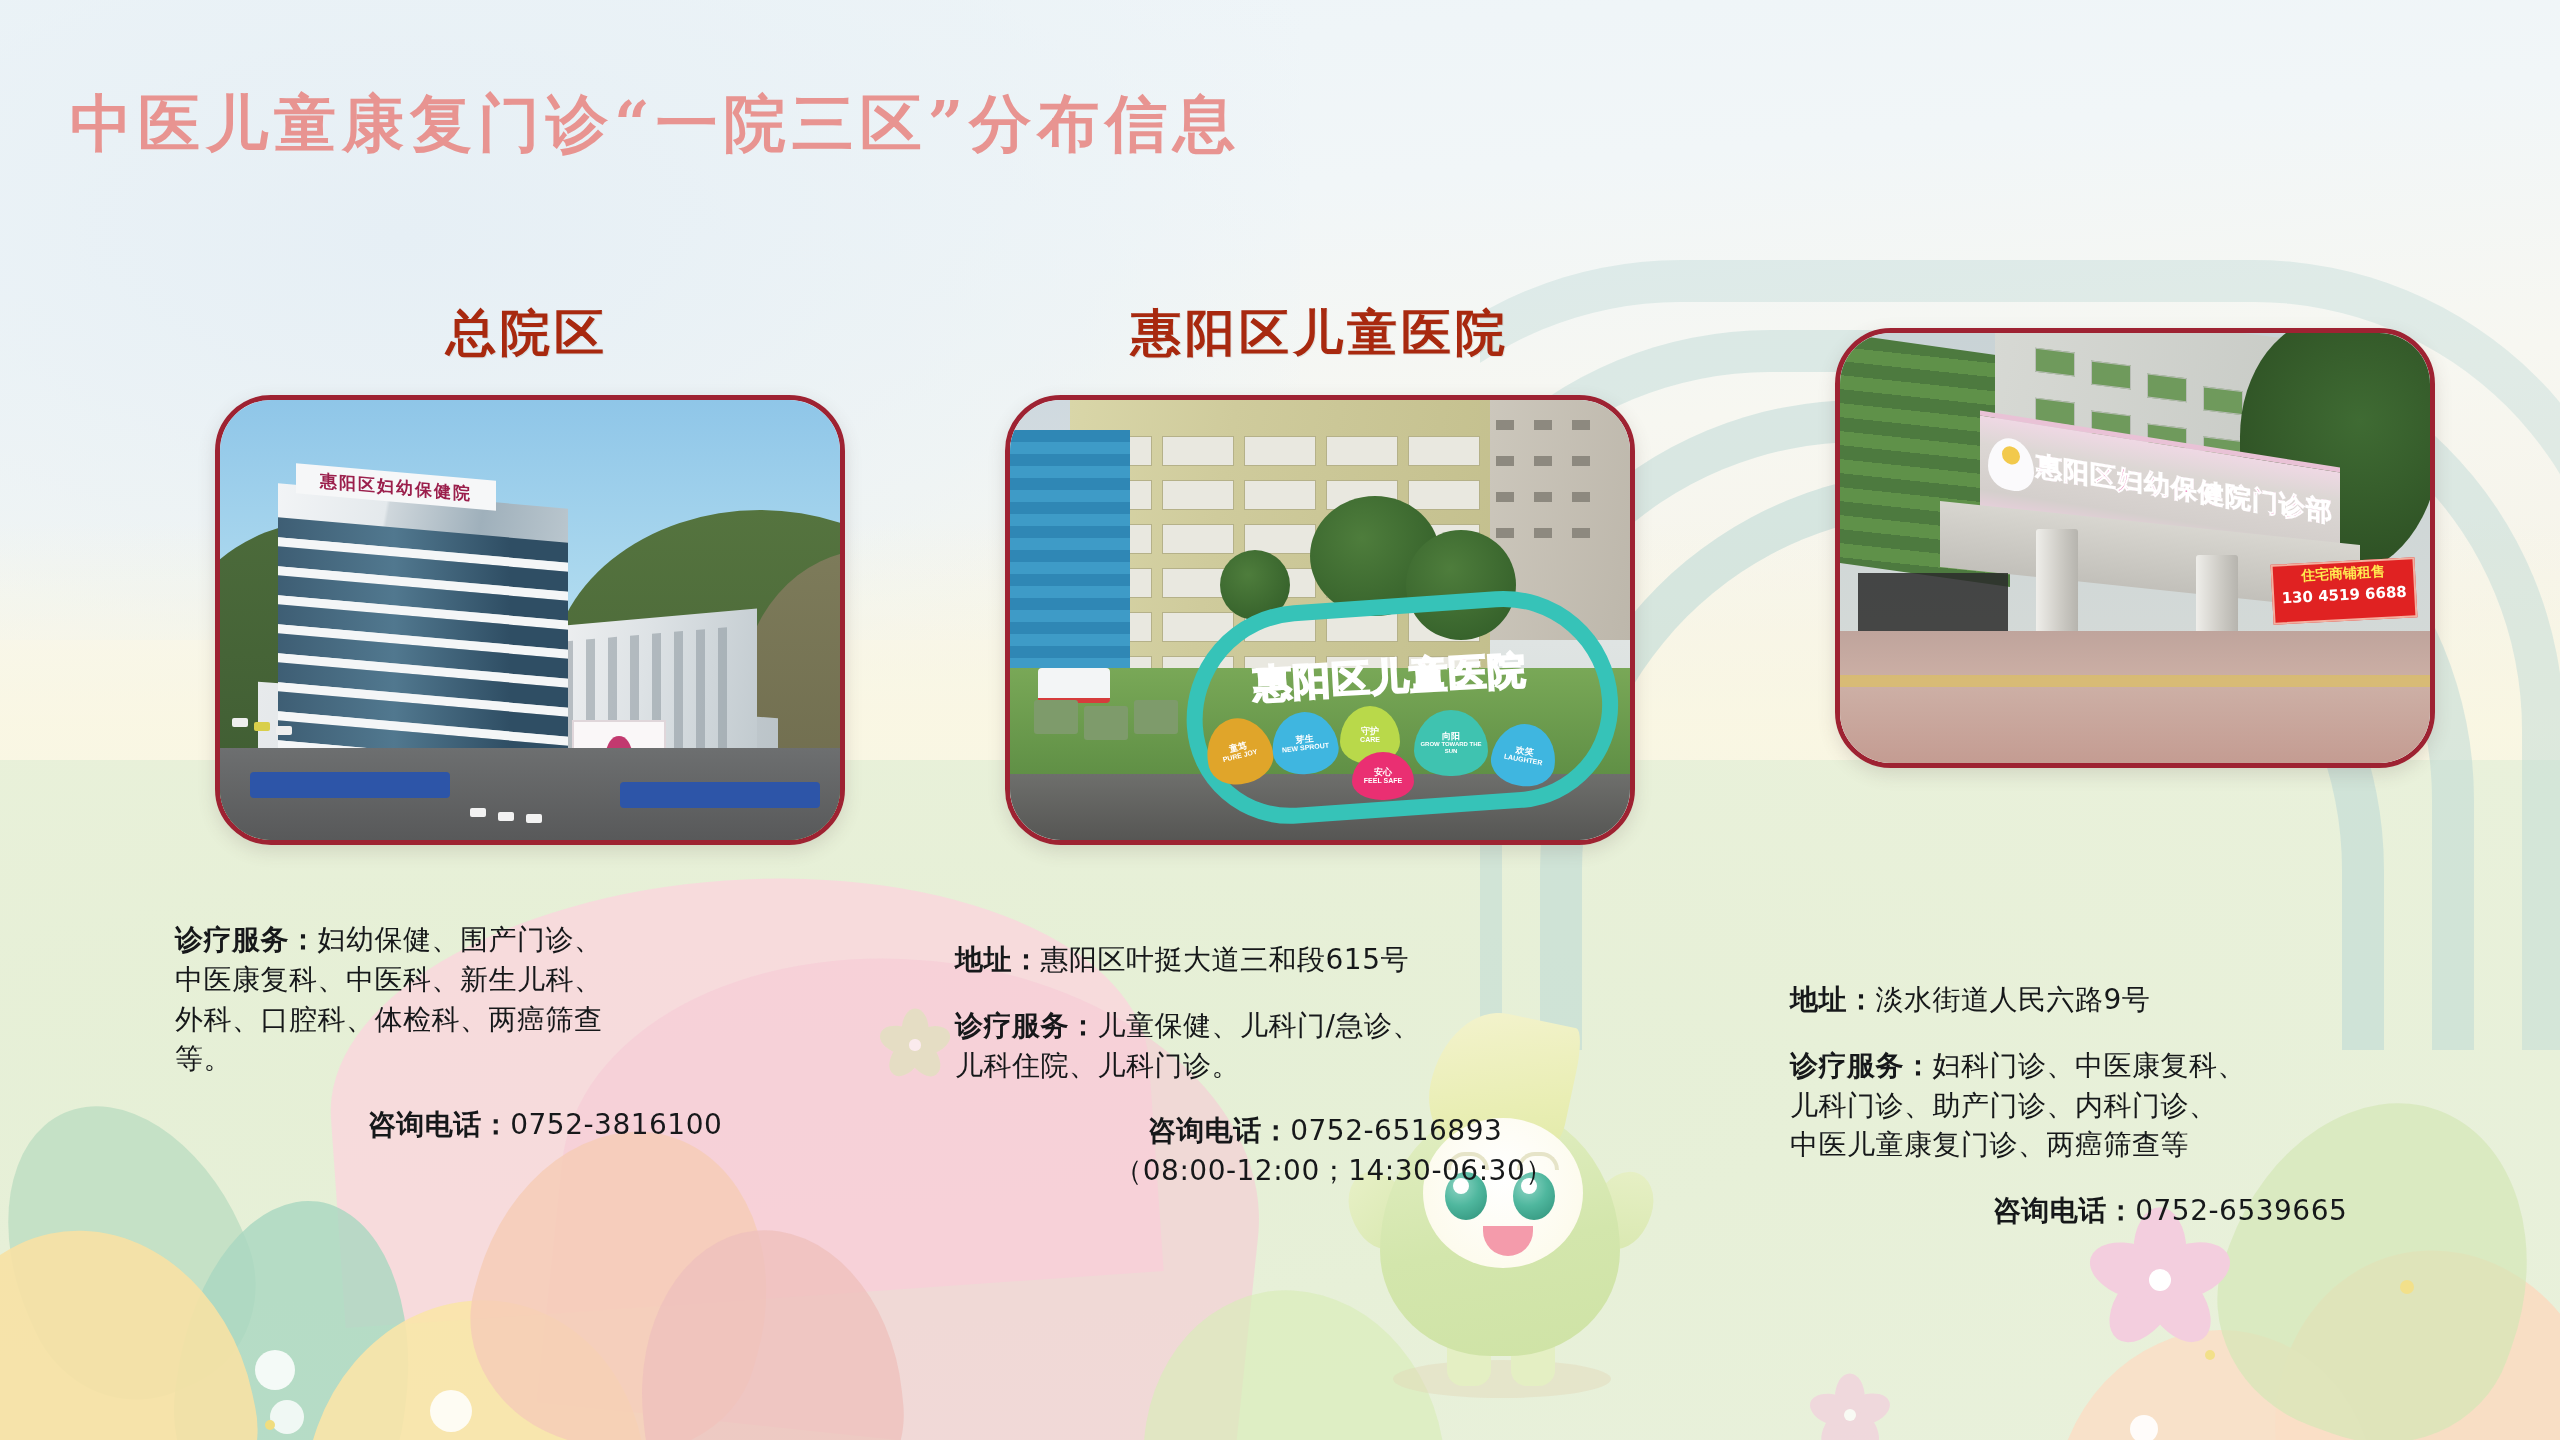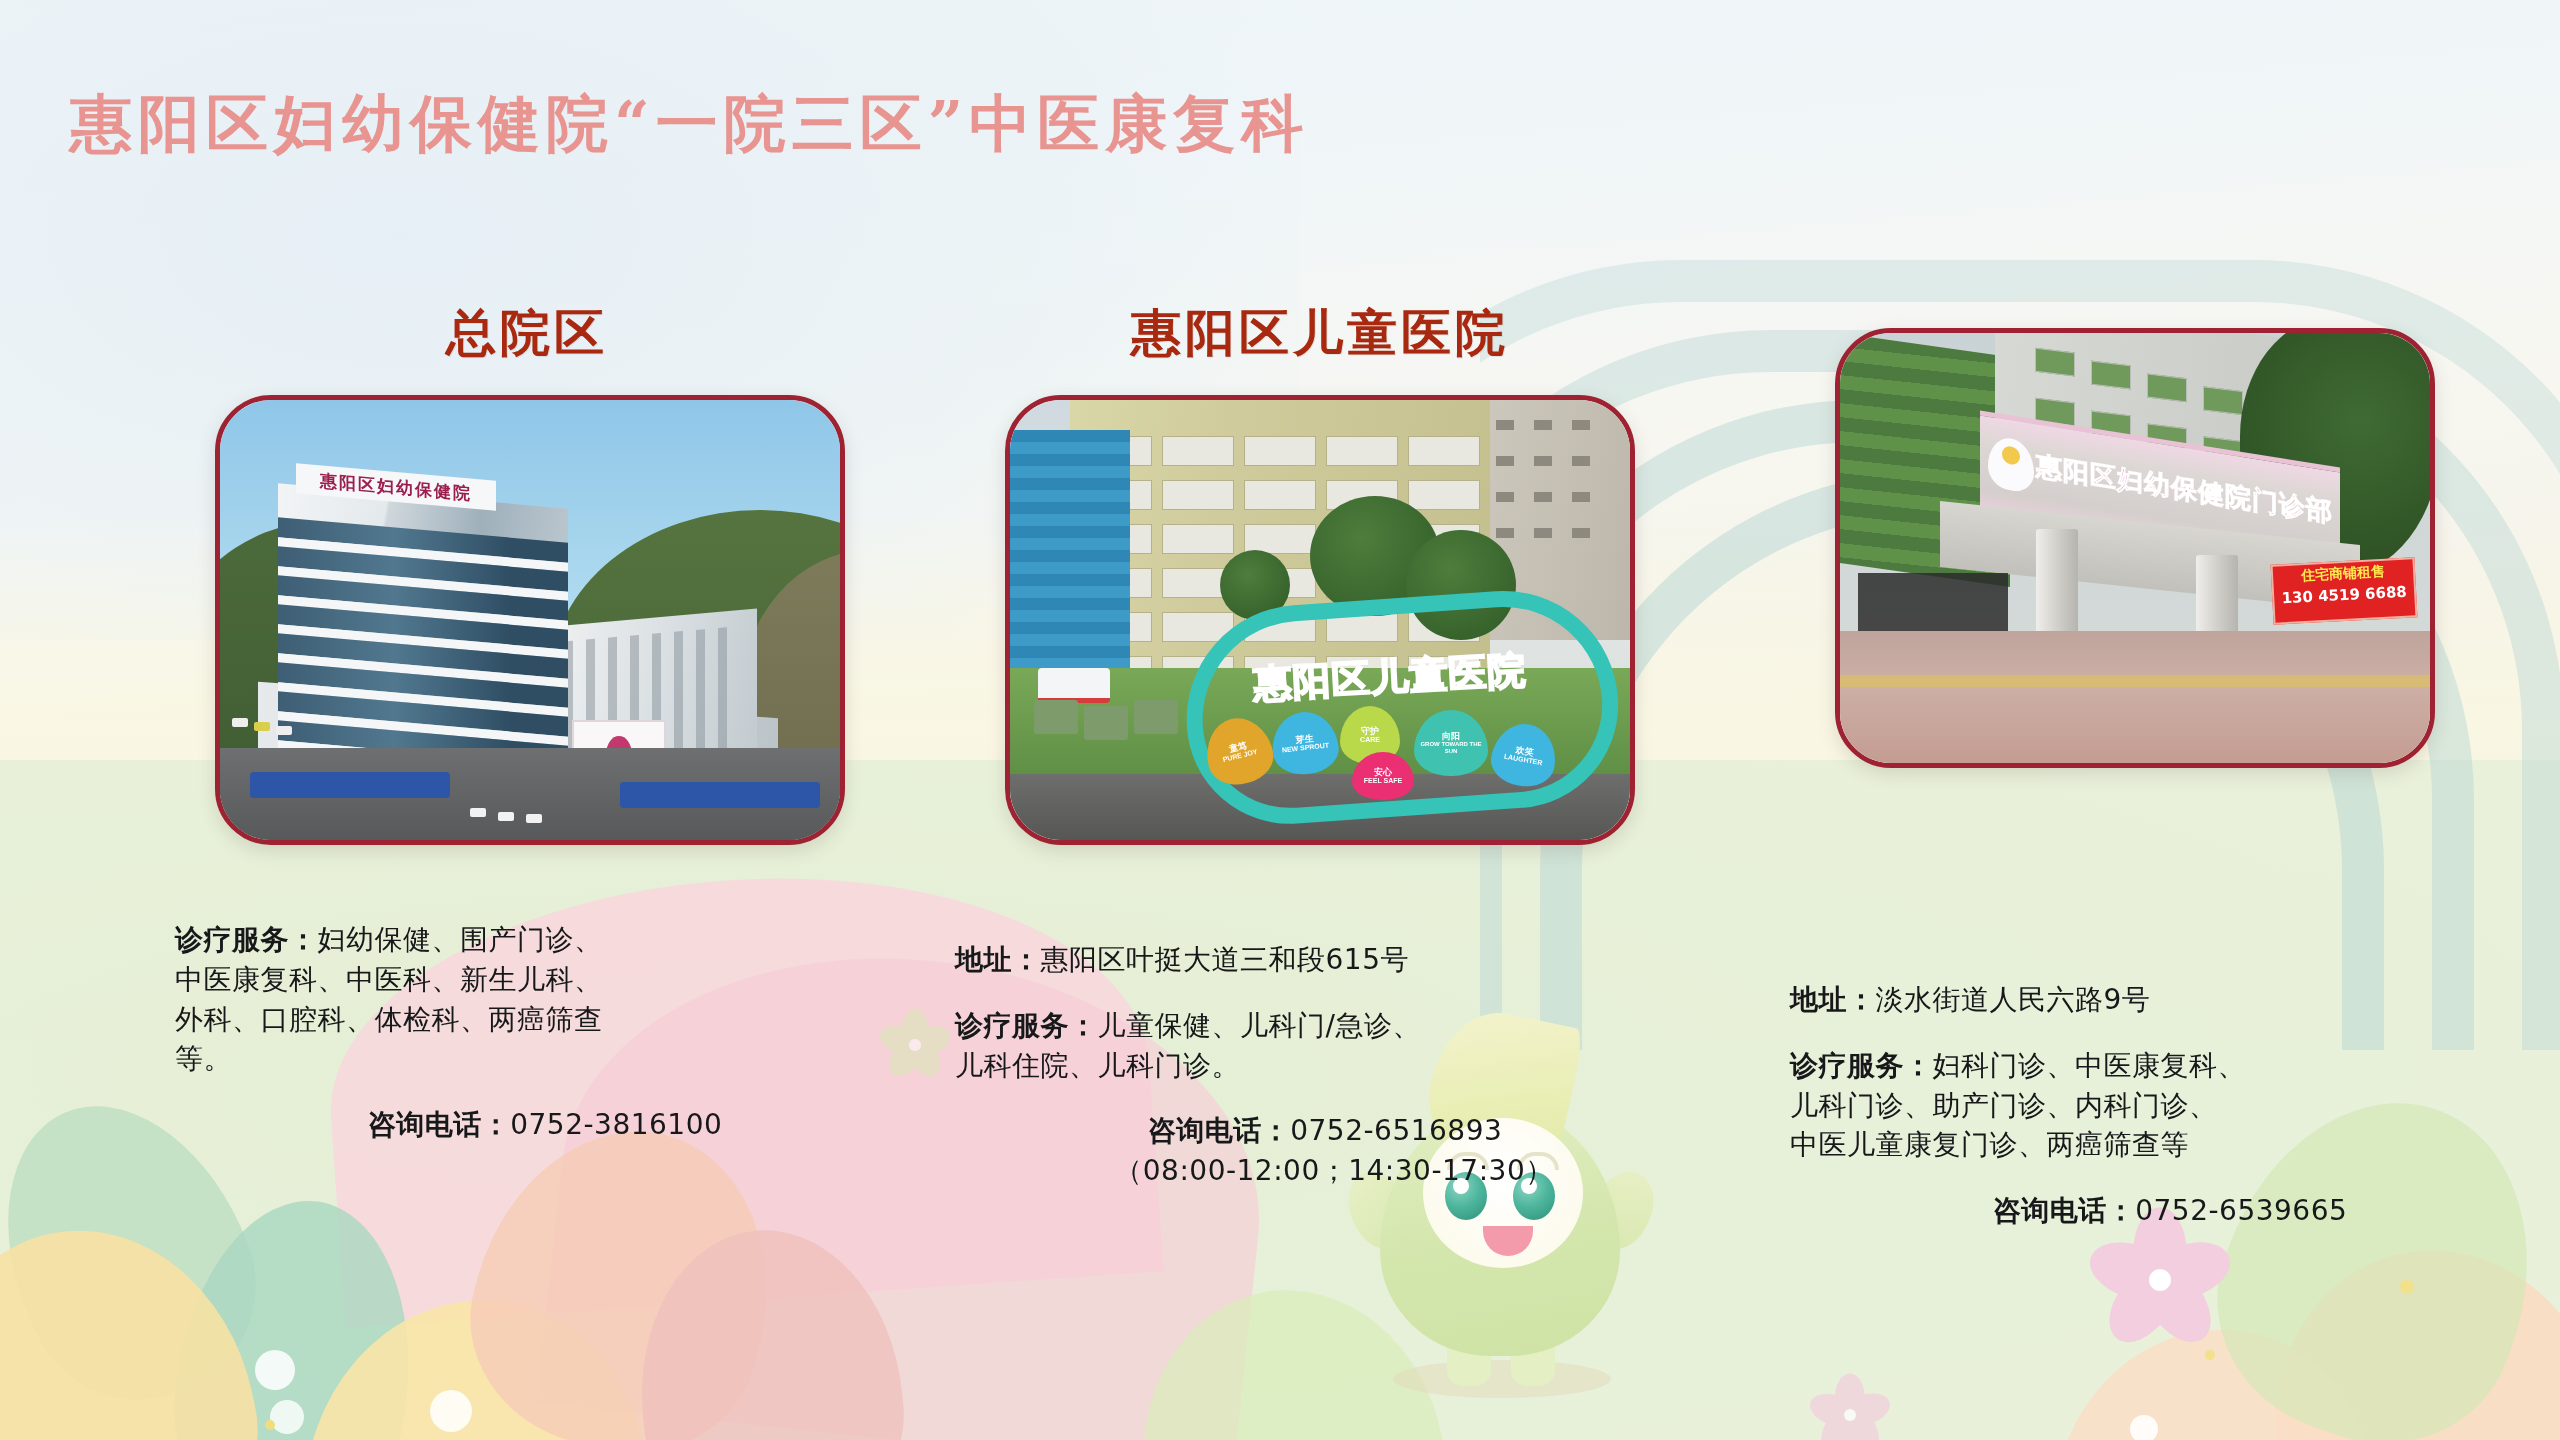--- a/index.html
+++ b/index.html
@@ -377,21 +377,21 @@
       <div class="m-brow l"></div>
       <div class="m-brow r"></div>
       <div class="m-eye l"></div>
       <div class="m-eye r"></div>
       <div class="m-mouth"></div>
     </div>
   </div>
 
   <div class="content">
 
-    <div class="title">惠阳区妇幼保健院“一院三区”中医康复科</div>
+    <div class="title">中医儿童康复门诊“一院三区”分布信息</div>
 
     <div class="cols">
 
       <div class="col col-1">
         <div class="col-head">总院区</div>
 
         <div class="photo p1">
           <div class="sky"></div>
           <div class="hill hill-l"></div>
           <div class="hill hill-r"></div>
@@ -633,21 +633,21 @@
     <div class="info c2-info">
       <p class="row">
         <span class="lbl">地址：</span><span>惠阳区叶挺大道三和段615号</span>
       </p>
       <p class="row">
         <span class="lbl">诊疗服务：</span><span>儿童保健、儿科门/急诊、</span>
         <span class="sub" style="padding-left:0">儿科住院、儿科门诊。</span>
       </p>
       <p class="row">
         <span class="lbl">咨询电话：</span><span>0752-6516893</span>
-        <span class="sub">（08:00-12:00；14:30-17:30）</span>
+        <span class="sub">（08:00-12:00；14:30-06:30）</span>
       </p>
     </div>
 
     <div class="info c3-info">
       <p class="row">
         <span class="lbl">地址：</span><span>淡水街道人民六路9号</span>
       </p>
       <p class="row">
         <span class="lbl">诊疗服务：</span><span>妇科门诊、中医康复科、</span>
         <span class="sub" style="padding-left:0">儿科门诊、助产门诊、内科门诊、</span>

